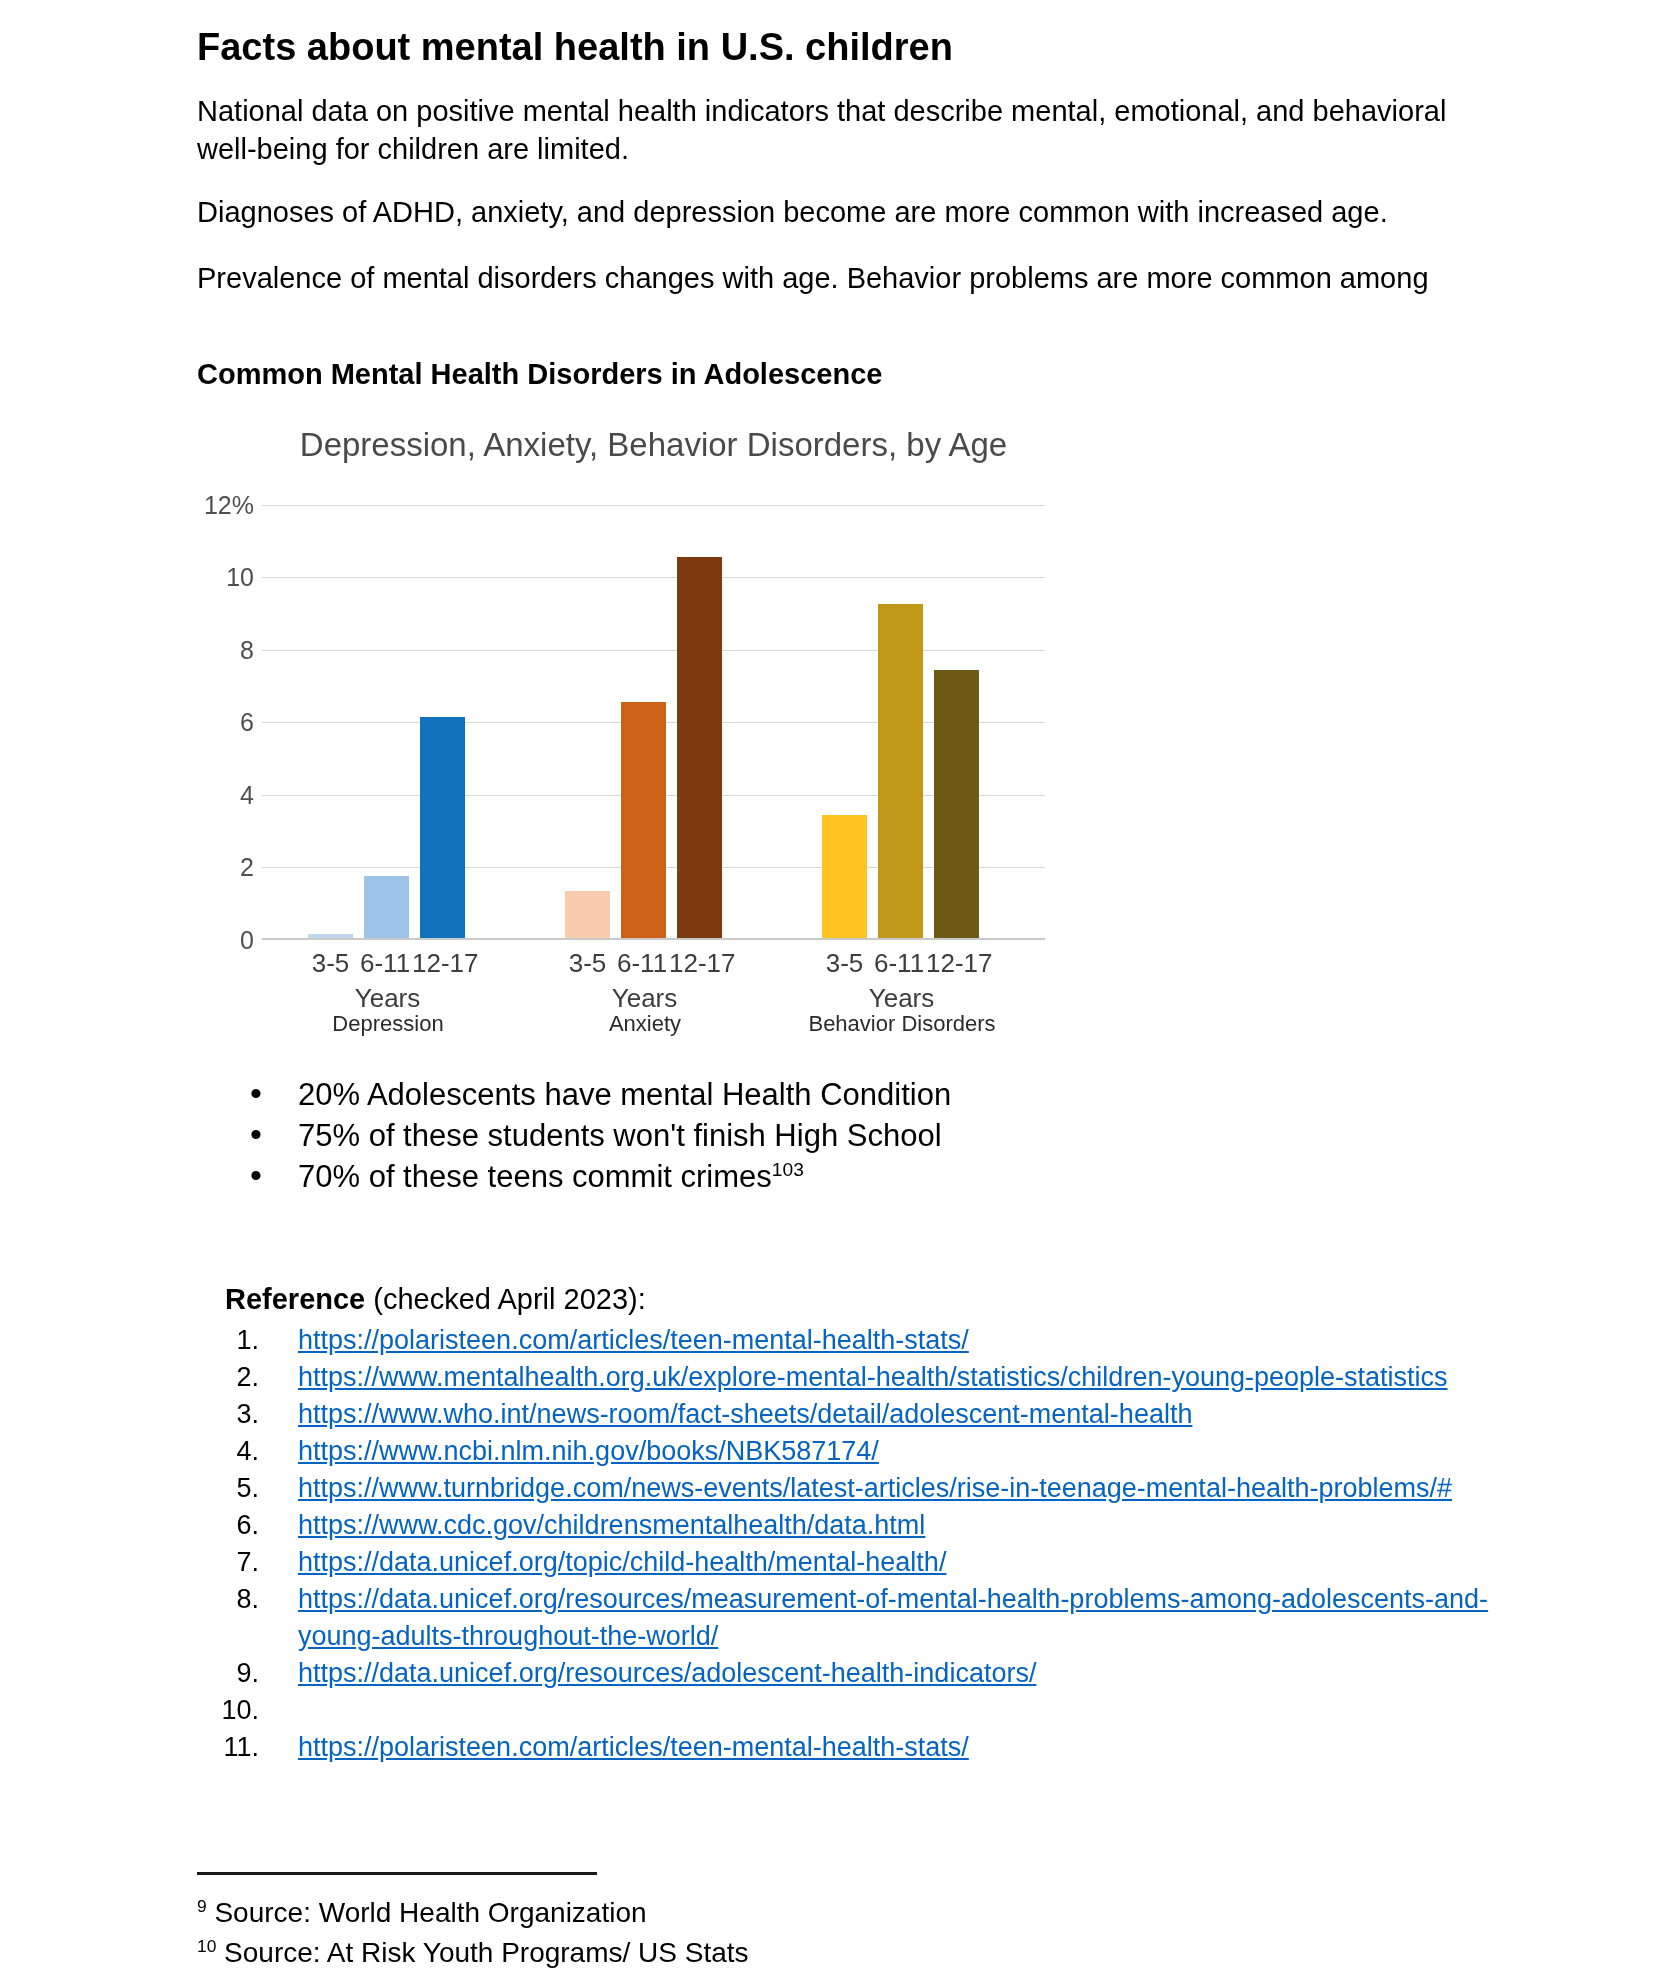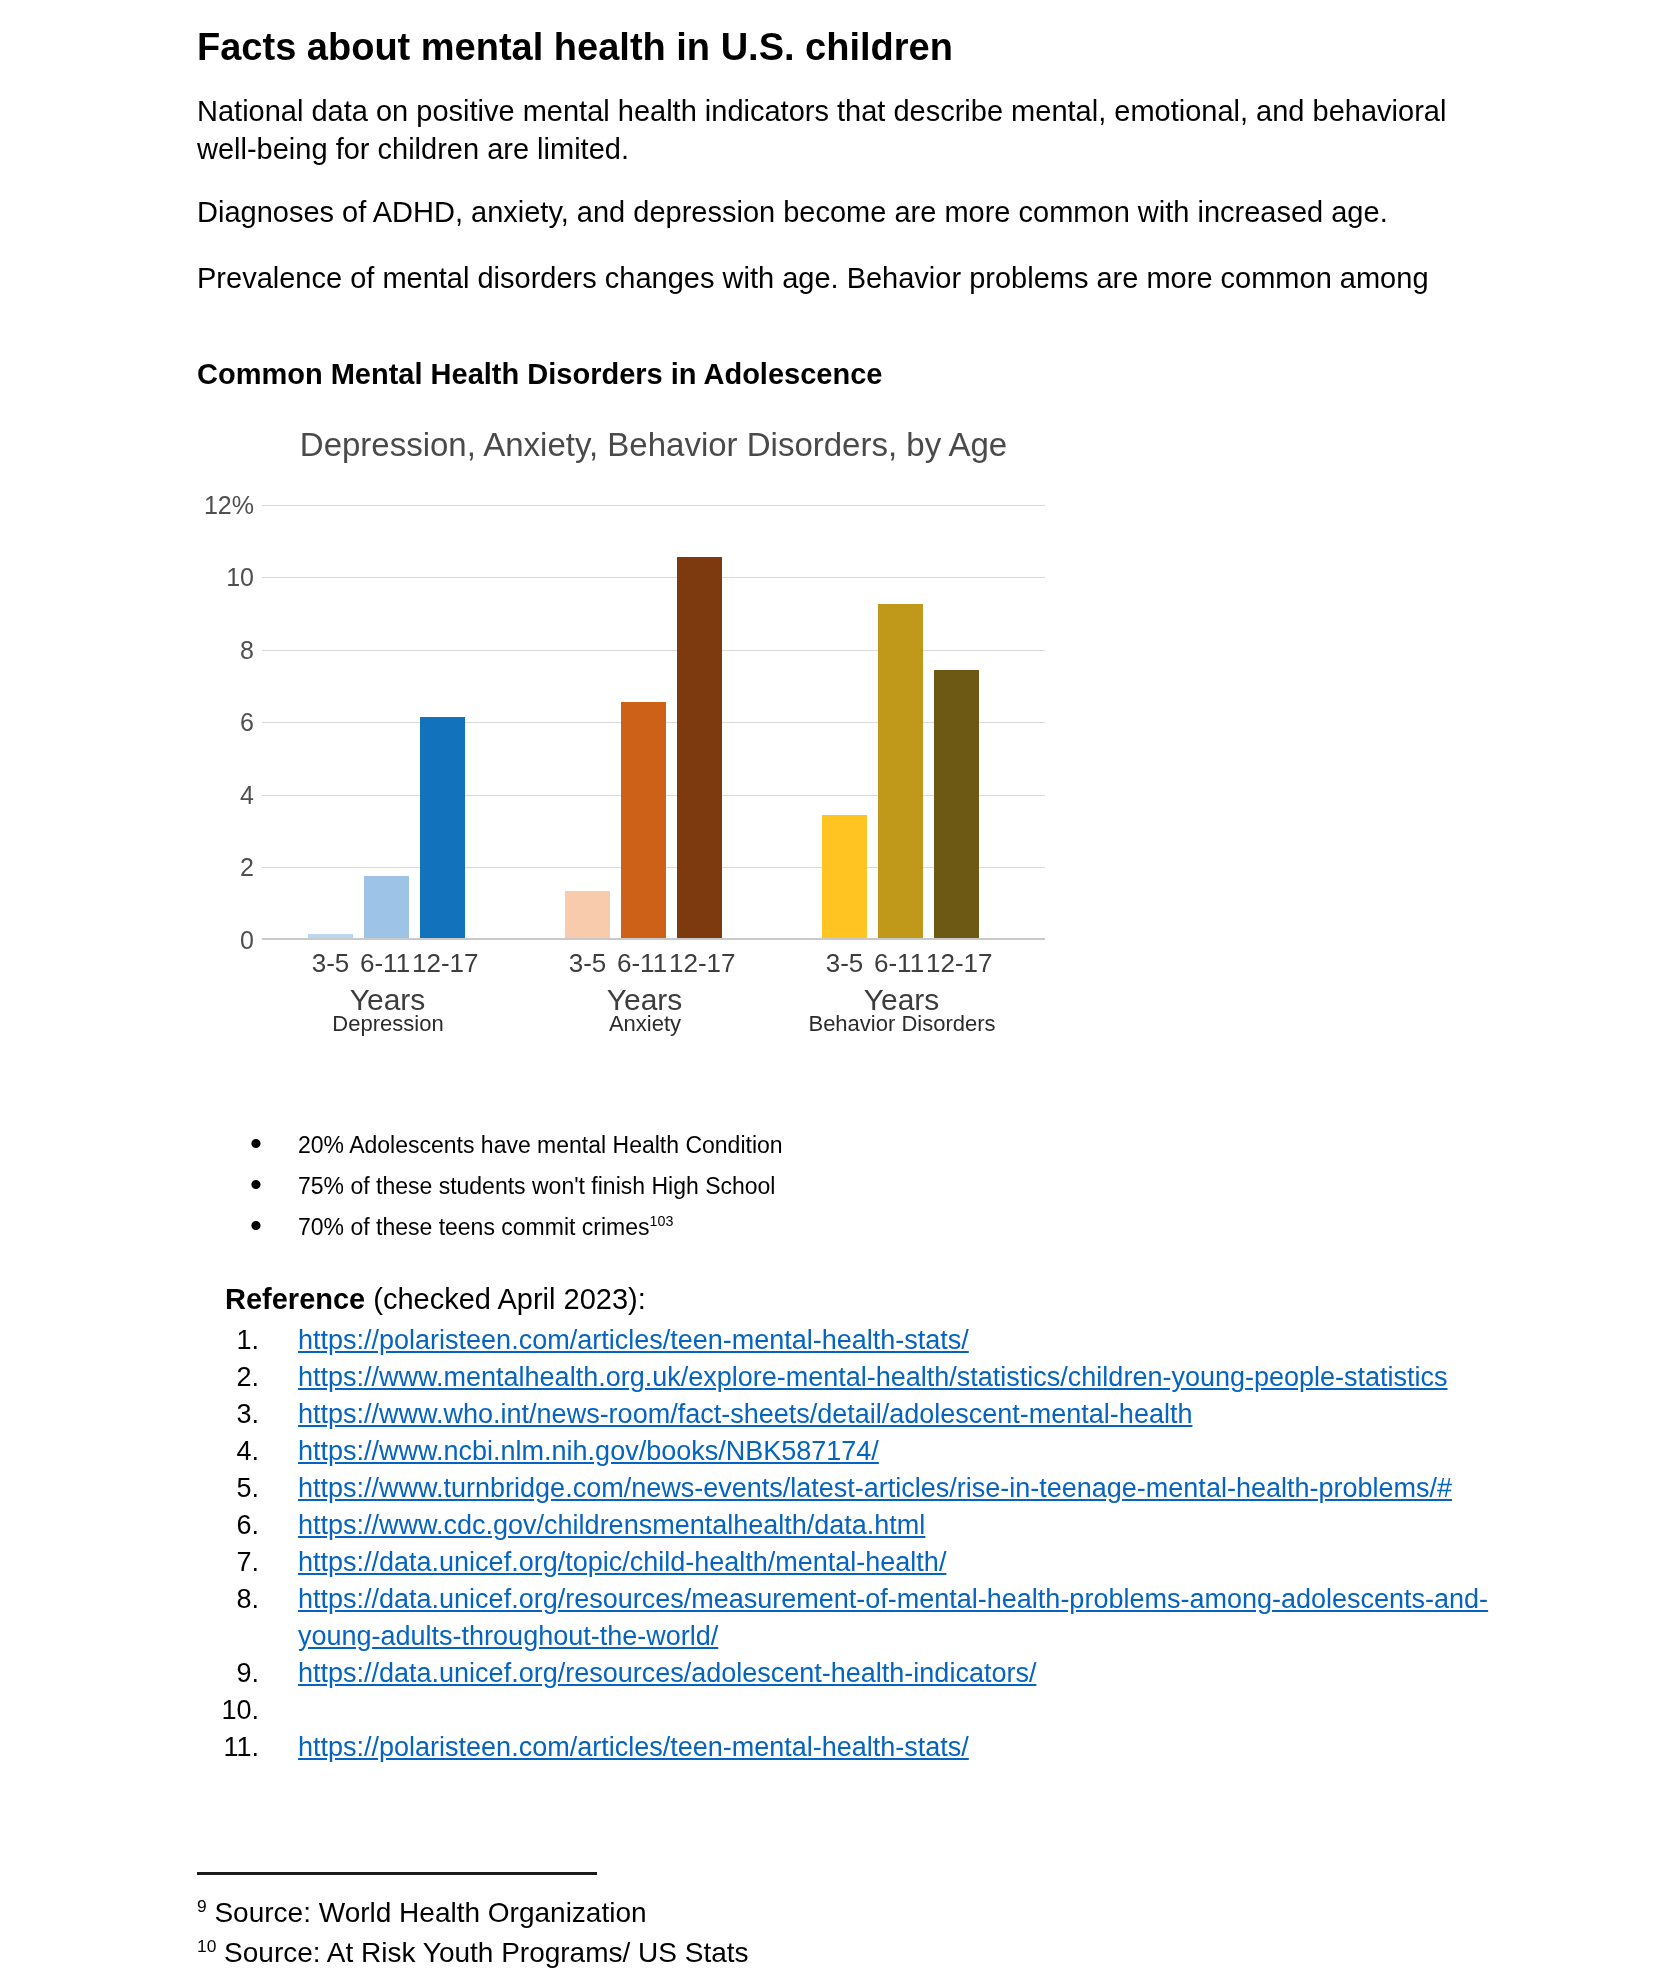--- a/index.html
+++ b/index.html
@@ -45,28 +45,28 @@
   .bg-0{ left:46px; } .bg-1{ left:303px; } .bg-2{ left:560px; }
   .bar { width:45px; }
   .ticks-row {
     position:absolute; top:530px; display:flex; gap:7px;
   }
   .tr-0{ left:111px; } .tr-1{ left:368px; } .tr-2{ left:625px; }
   .tick {
     width:45px; text-align:center; font-size:26px; color:#3d3d3d; white-space:nowrap;
   }
   .years-row { position:absolute; top:565px; width:159px; text-align:center;
-    font-size:30px; color:#3d3d3d; }
+    font-size:26px; color:#3d3d3d; }
   .yr-0{ left:111px; } .yr-1{ left:368px; } .yr-2{ left:625px; }
   .cat-row { position:absolute; top:593px; width:300px; text-align:center;
     font-size:22px; color:#2b2b2b; }
   .cr-0{ left:41px; } .cr-1{ left:298px; } .cr-2{ left:555px; }
 
   
-  .bullets { left:250px; top:1127px; list-style:none; font-size:23px; }
+  .bullets { left:250px; top:1077px; list-style:none; font-size:31px; }
   .bullets li { position:relative; padding-left:48px; height:41px; line-height:36px; }
   .bullets li::before {
     content:"•"; position:absolute; left:0; top:-2px; font-size:34px;
   }
   sup { font-size:0.62em; vertical-align:super; line-height:0; }
 
   
   .ref-head { left:197px; top:1283px; font-size:29px;margin-left:28px; }
   .ref-head b { font-weight:bold; }
   .ref-list { left:197px; top:1322px; list-style:none; font-size:27px; }

